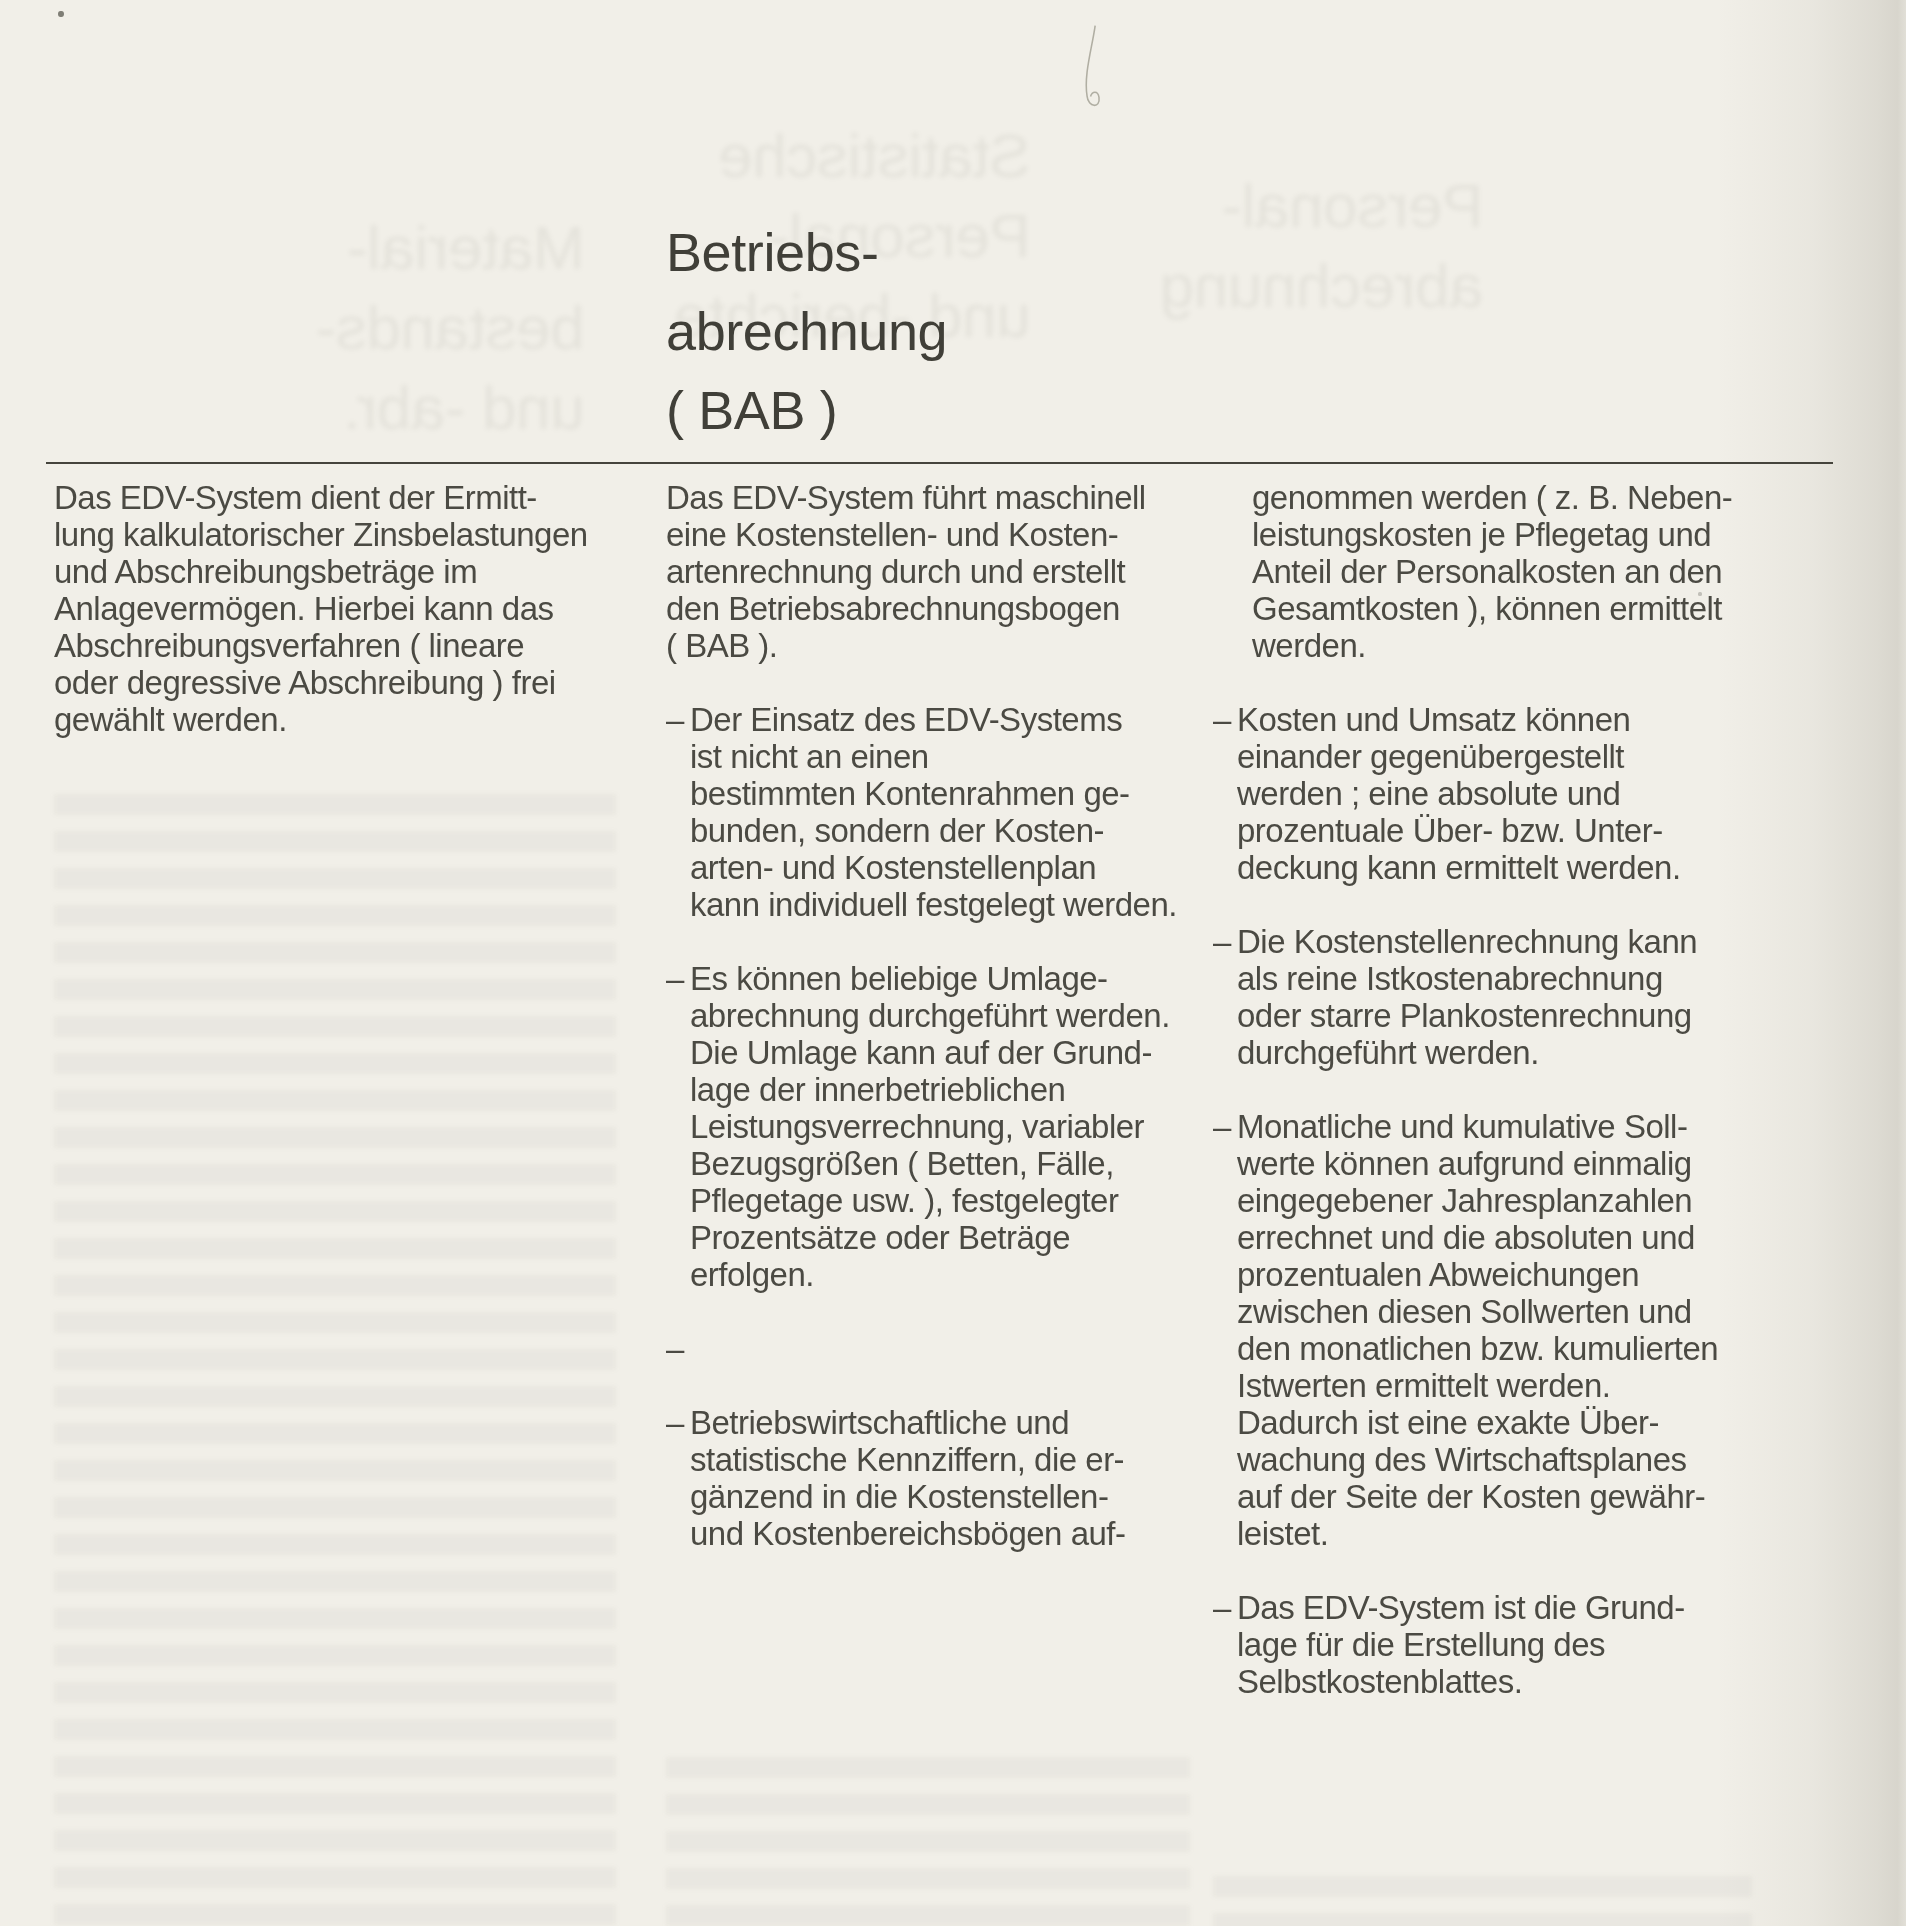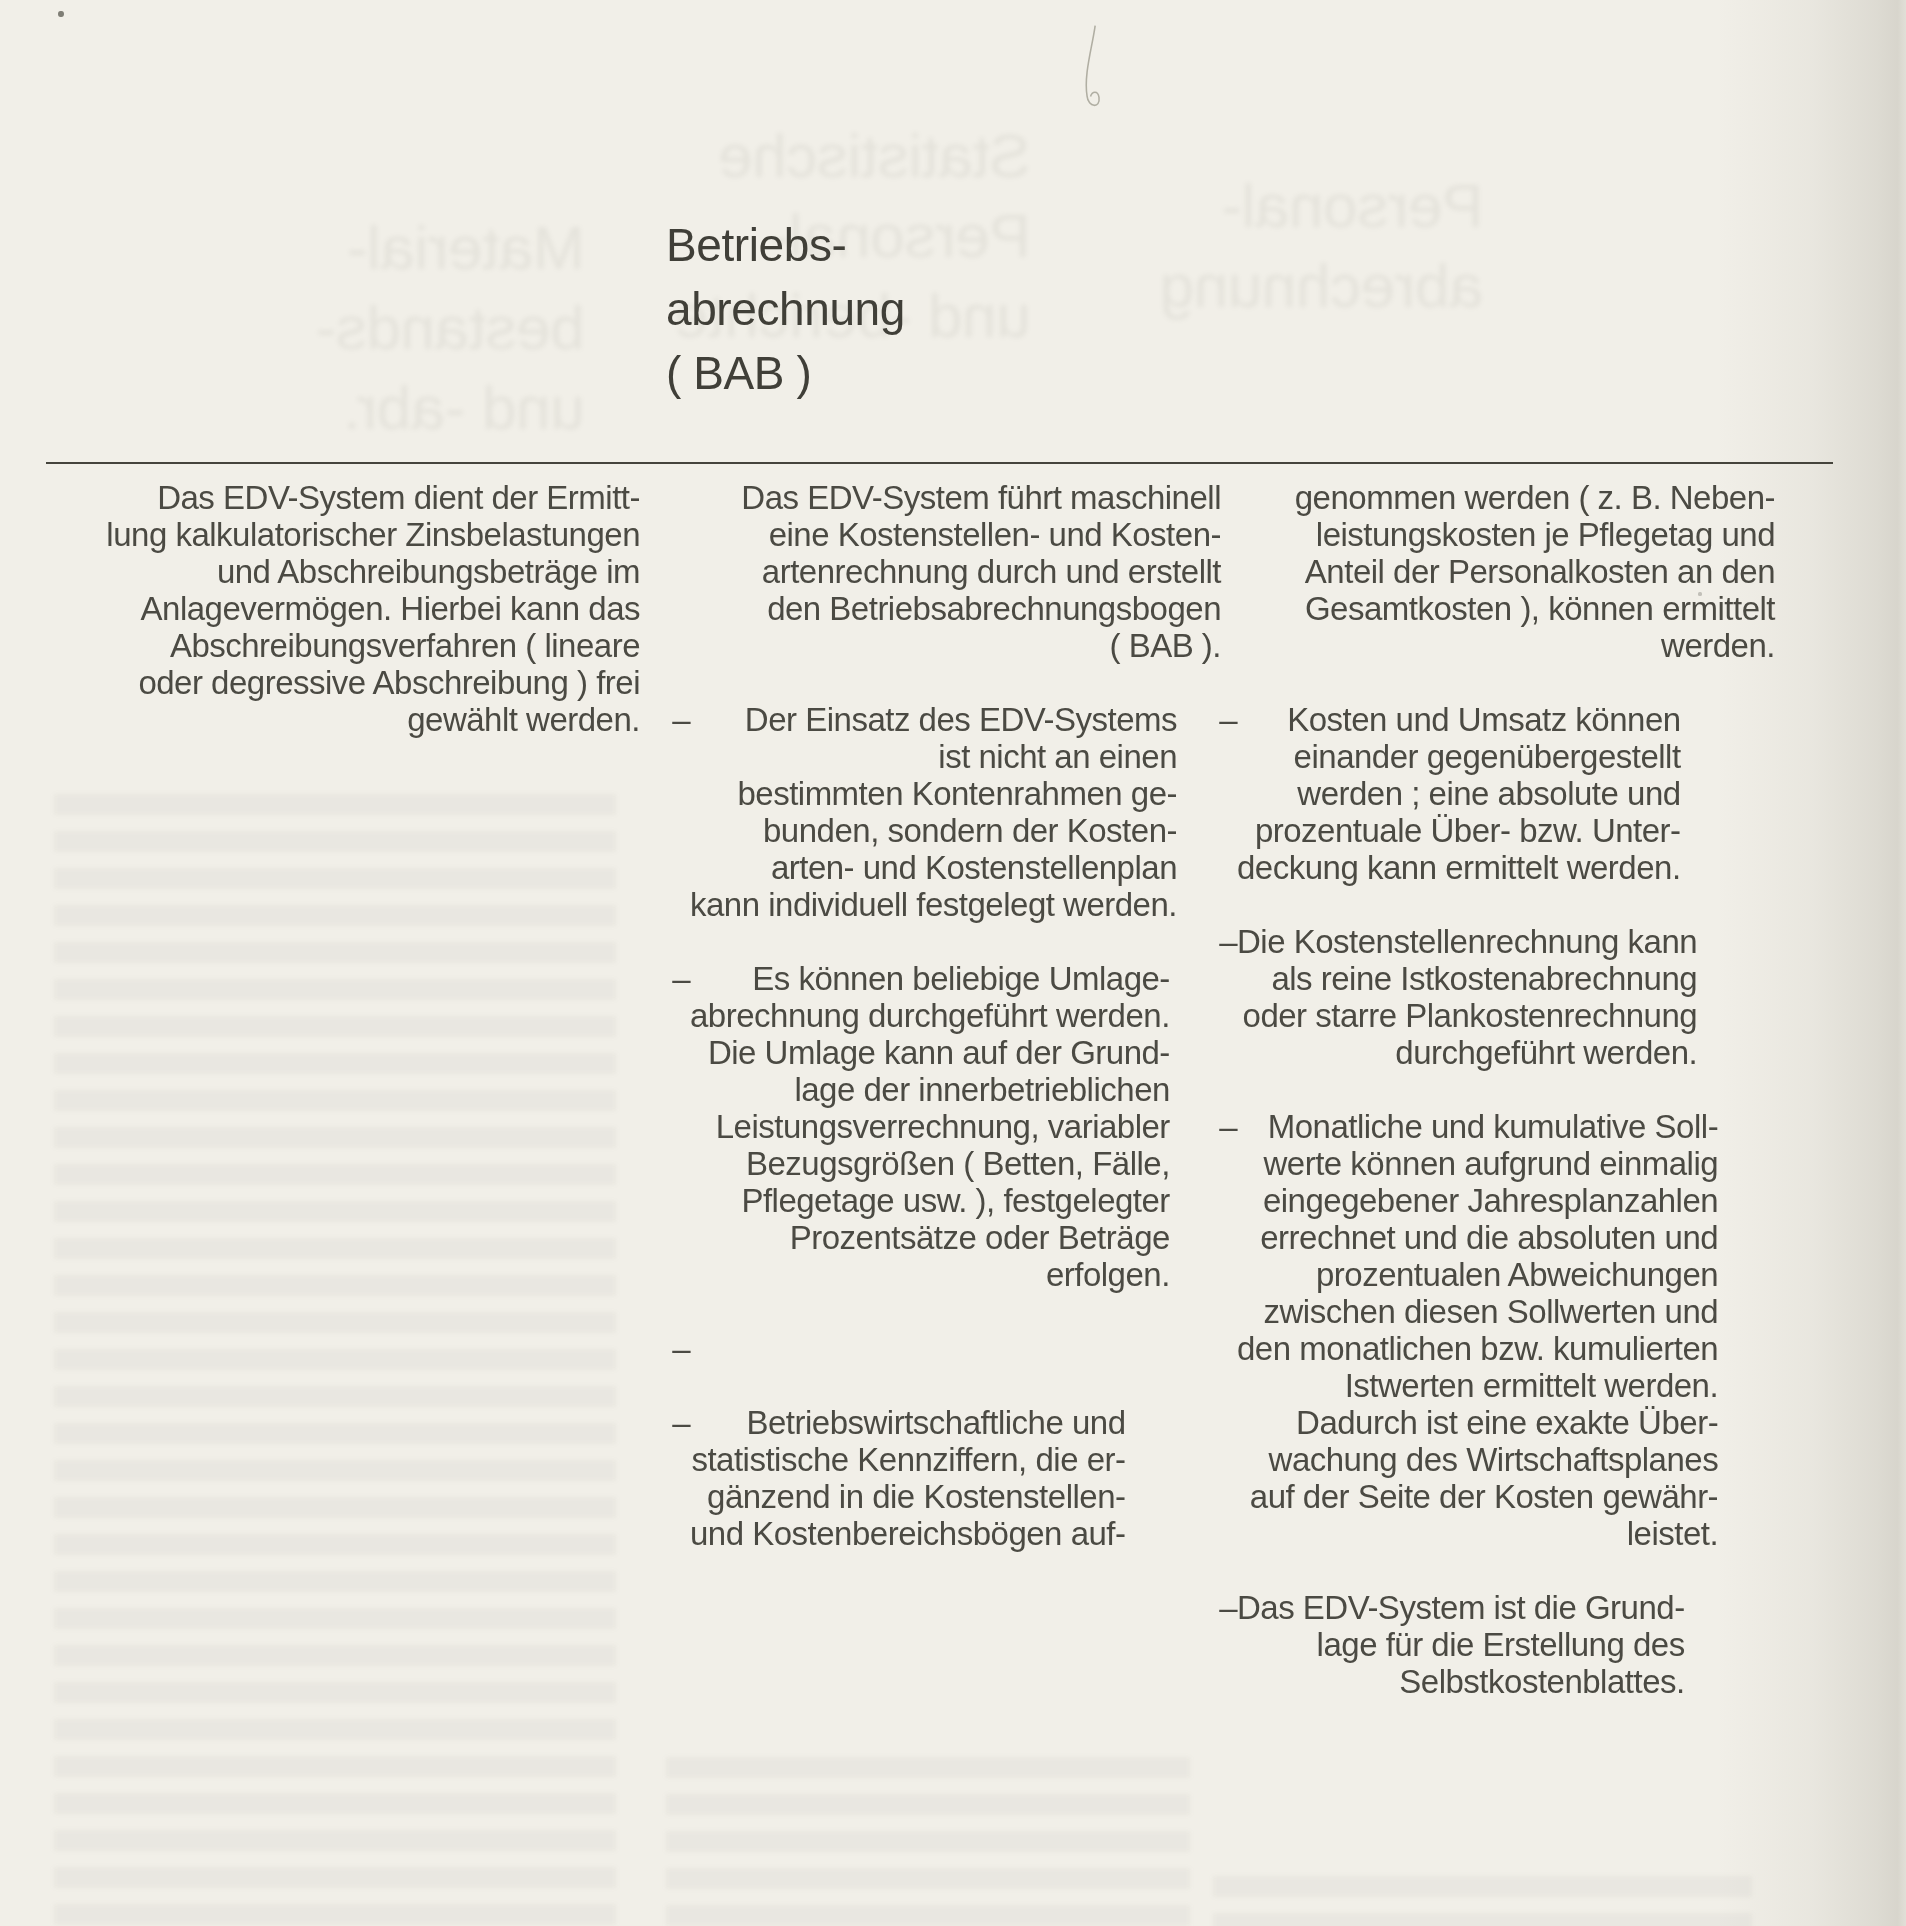--- a/index.html
+++ b/index.html
@@ -11,32 +11,32 @@
   }
   #page{
     position:relative;width:1907px;height:2702px;
     background:
       linear-gradient(to bottom, rgba(96,93,78,0) 96.2%, rgba(96,93,78,0.07) 99.3%, rgba(96,93,78,0.12) 99.7%),
       linear-gradient(to right, rgba(101,97,80,0) 90%, rgba(101,97,80,0.06) 95%, rgba(101,97,80,0.14) 98.4%, rgba(101,97,80,0.18) 99.5%, rgba(101,97,80,0.10) 100%),
       #f1efe8;
   }
   .heading{
     position:absolute;
-    font-size:46px;line-height:64px;letter-spacing:-0.4px;
+    font-size:54px;line-height:79px;letter-spacing:-0.4px;
     color:#403f38;white-space:pre;
   }
   .rule{
     position:absolute;left:46px;top:462px;width:1787px;height:2.3px;
     background:#45443c;
   }
   .body-text{
     font-size:33px;line-height:37px;letter-spacing:-0.5px;
     color:#4b4a43;white-space:pre;
   }
-  .col{position:absolute;top:479px;text-align:right;}
+  .col{position:absolute;top:479px;}
   #col1{left:54px;width:586px;}
   #col2{left:666px;width:555px;}
   #col3{left:1213px;width:562px;}
   .bullet{display:flex;margin-top:37px;}
   .bullet .dash{flex:none;width:24px;}
   .continuation{margin-left:39px;}
   
   .ghost-heading{
     position:absolute;
     font-size:62px;line-height:80px;letter-spacing:-0.4px;

